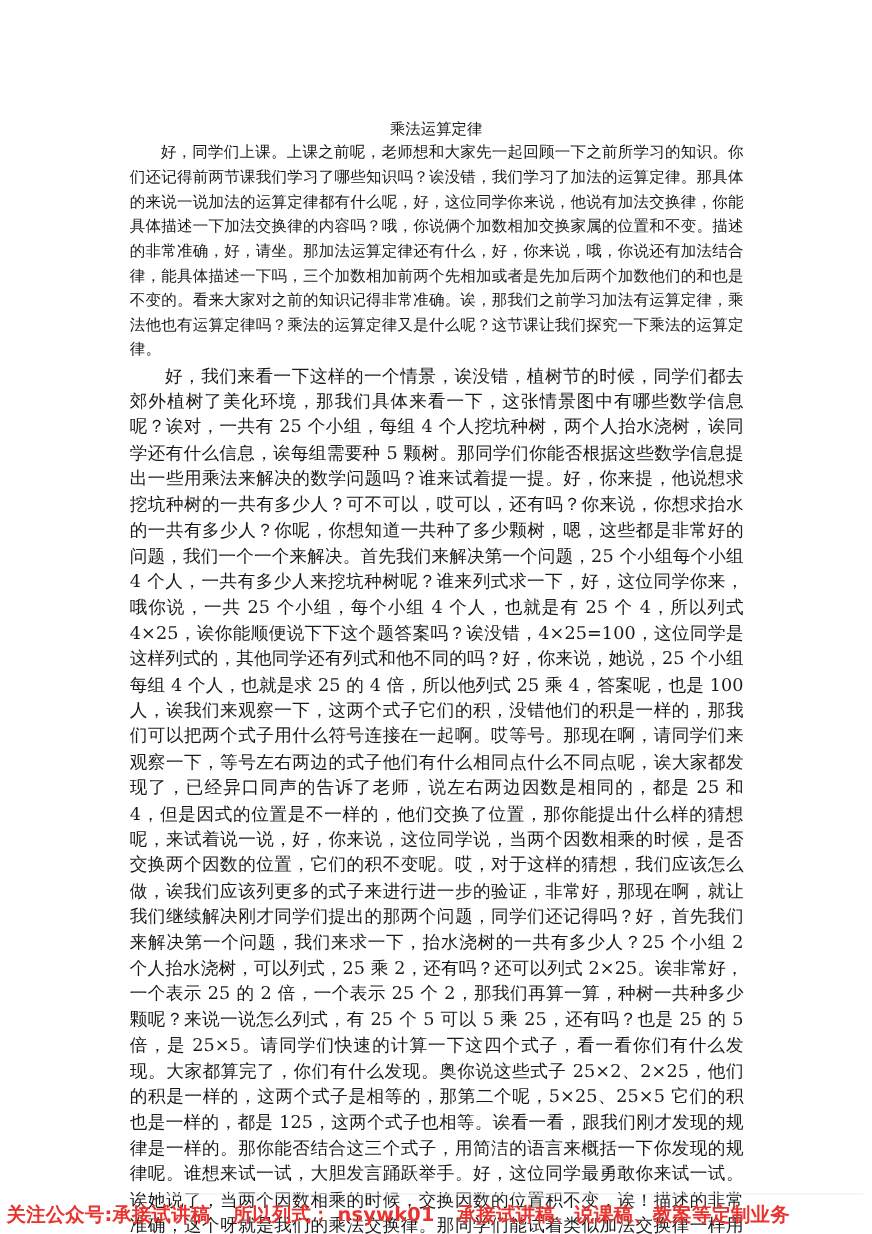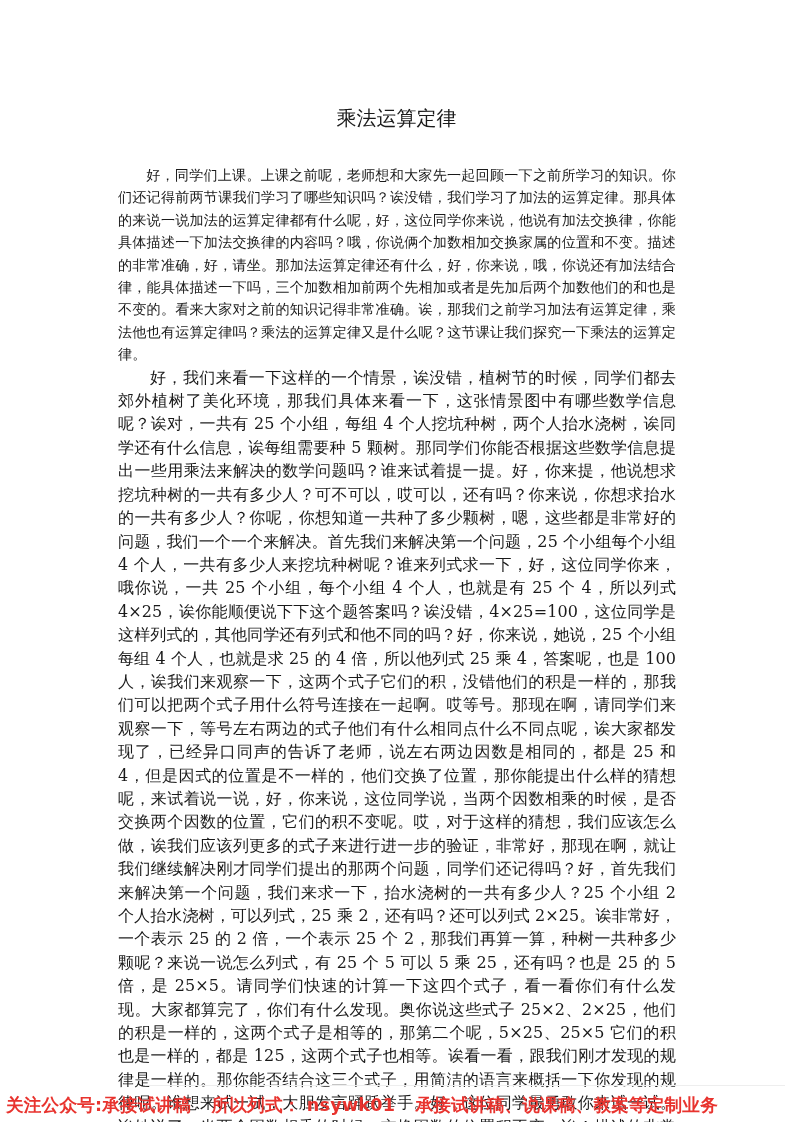--- a/index.html
+++ b/index.html
@@ -17,38 +17,38 @@
       left: 0; top: 0;
       width: 793px;
       height: 1122px;
     }
     .doc-title {
       position: absolute;
       top: 108px;
       left: 0;
       width: 793px;
       text-align: center;
-      font-size: 20px;
+      font-size: 14px;
       line-height: 20px;
     }
     .body-text {
       position: absolute;
       top: 128px;
       left: 118px;
       width: 558px;
     }
     .para {
       margin: 0;
       font-size: 16px;
       line-height: 23.4px;
       text-align: justify;
       text-indent: 2em;
       letter-spacing: 0.1px;
     }
-    .para.p1 { font-size: 14.1px; line-height: 22.4px; margin-top: 36px; }
+    .para.p1 { font-size: 14.1px; line-height: 22.4px; }
     .footer-banner {
       position: absolute;
       left: 6px;
       top: 1092px;
       width: 787px;
       height: 26px;
       font-family: "DejaVu Sans", "Liberation Sans", sans-serif;
       font-weight: bold;
       font-size: 17.6px;
       line-height: 26px;

